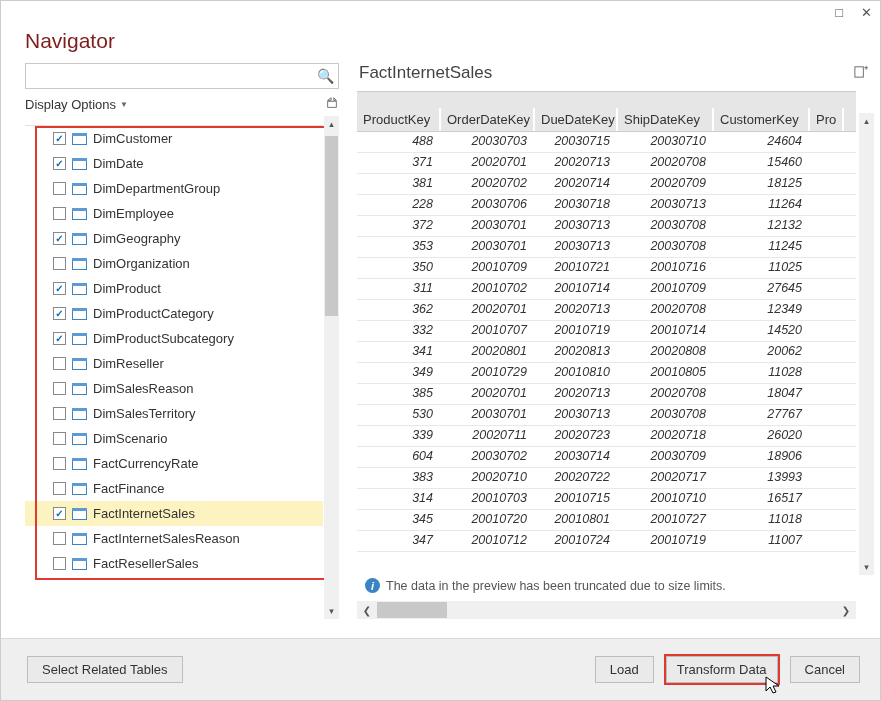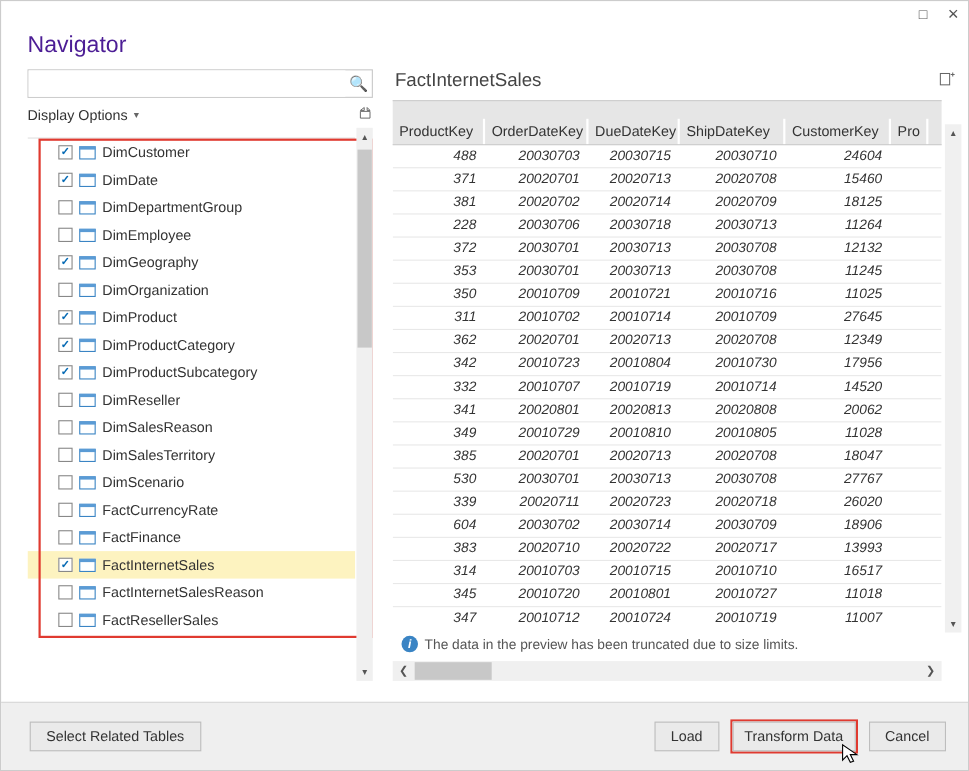--- a/index.html
+++ b/index.html
@@ -1,19 +1,19 @@
 <!DOCTYPE html>
 <html><head>
 <meta charset="utf-8">
 <style>
   * { box-sizing: border-box; font-family: "Segoe UI", Arial, sans-serif; }
   body { margin: 0; background: #fff; width: 881px; height: 701px; overflow: hidden; border: 1px solid #ccc; position: relative; }
   .titlebar { display: flex; justify-content: flex-end; align-items: flex-start; height: 20px; padding: 4px 8px 0 0; gap: 18px; }
   .titlebar span { font-size: 13px; color: #555; cursor: default; }
-  .header { padding: 8px 24px 10px; font-size: 21px; color: #4c1d95; font-weight: 400; }
+  .header { padding: 8px 24px 10px; font-size: 21px; color: #7f1d1d; font-weight: 400; }
   .content { display: flex; gap: 18px; padding: 0 6px 0 24px; height: 556px; }
   .left { width: 314px; display: flex; flex-direction: column; }
   .search-row { display: flex; align-items: center; border: 1px solid #c8c8c8; height: 26px; margin-bottom: 6px; }
   .search-input { flex: 1; border: none; outline: none; font-size: 13px; padding: 0 6px; height: 100%; }
   .search-icon { width: 24px; text-align: center; color: #066ab4; font-size: 14px; }
   .display-row { display: flex; align-items: center; justify-content: space-between; font-size: 13px; color: #333; margin-bottom: 2px; }
   .display-options { display: flex; align-items: center; gap: 4px; cursor: default; padding: 2px 0;}
   .display-options .caret { font-size: 8px; color: #666; }
   .refresh-icon svg { width: 14px; height: 14px; }
   .tree-outer { position: relative; flex: 1; overflow: hidden; }
@@ -267,27 +267,20 @@
               <div class="cell col4">27645</div>
             </div>
             <div class="grid-row">
               <div class="cell col0">362</div>
               <div class="cell col1">20020701</div>
               <div class="cell col2">20020713</div>
               <div class="cell col3">20020708</div>
               <div class="cell col4">12349</div>
             </div>
             <div class="grid-row">
-              <div class="cell col0">342</div>
-              <div class="cell col1">20010723</div>
-              <div class="cell col2">20010804</div>
-              <div class="cell col3">20010730</div>
-              <div class="cell col4">17956</div>
-            </div>
-            <div class="grid-row">
               <div class="cell col0">332</div>
               <div class="cell col1">20010707</div>
               <div class="cell col2">20010719</div>
               <div class="cell col3">20010714</div>
               <div class="cell col4">14520</div>
             </div>
             <div class="grid-row">
               <div class="cell col0">341</div>
               <div class="cell col1">20020801</div>
               <div class="cell col2">20020813</div>

